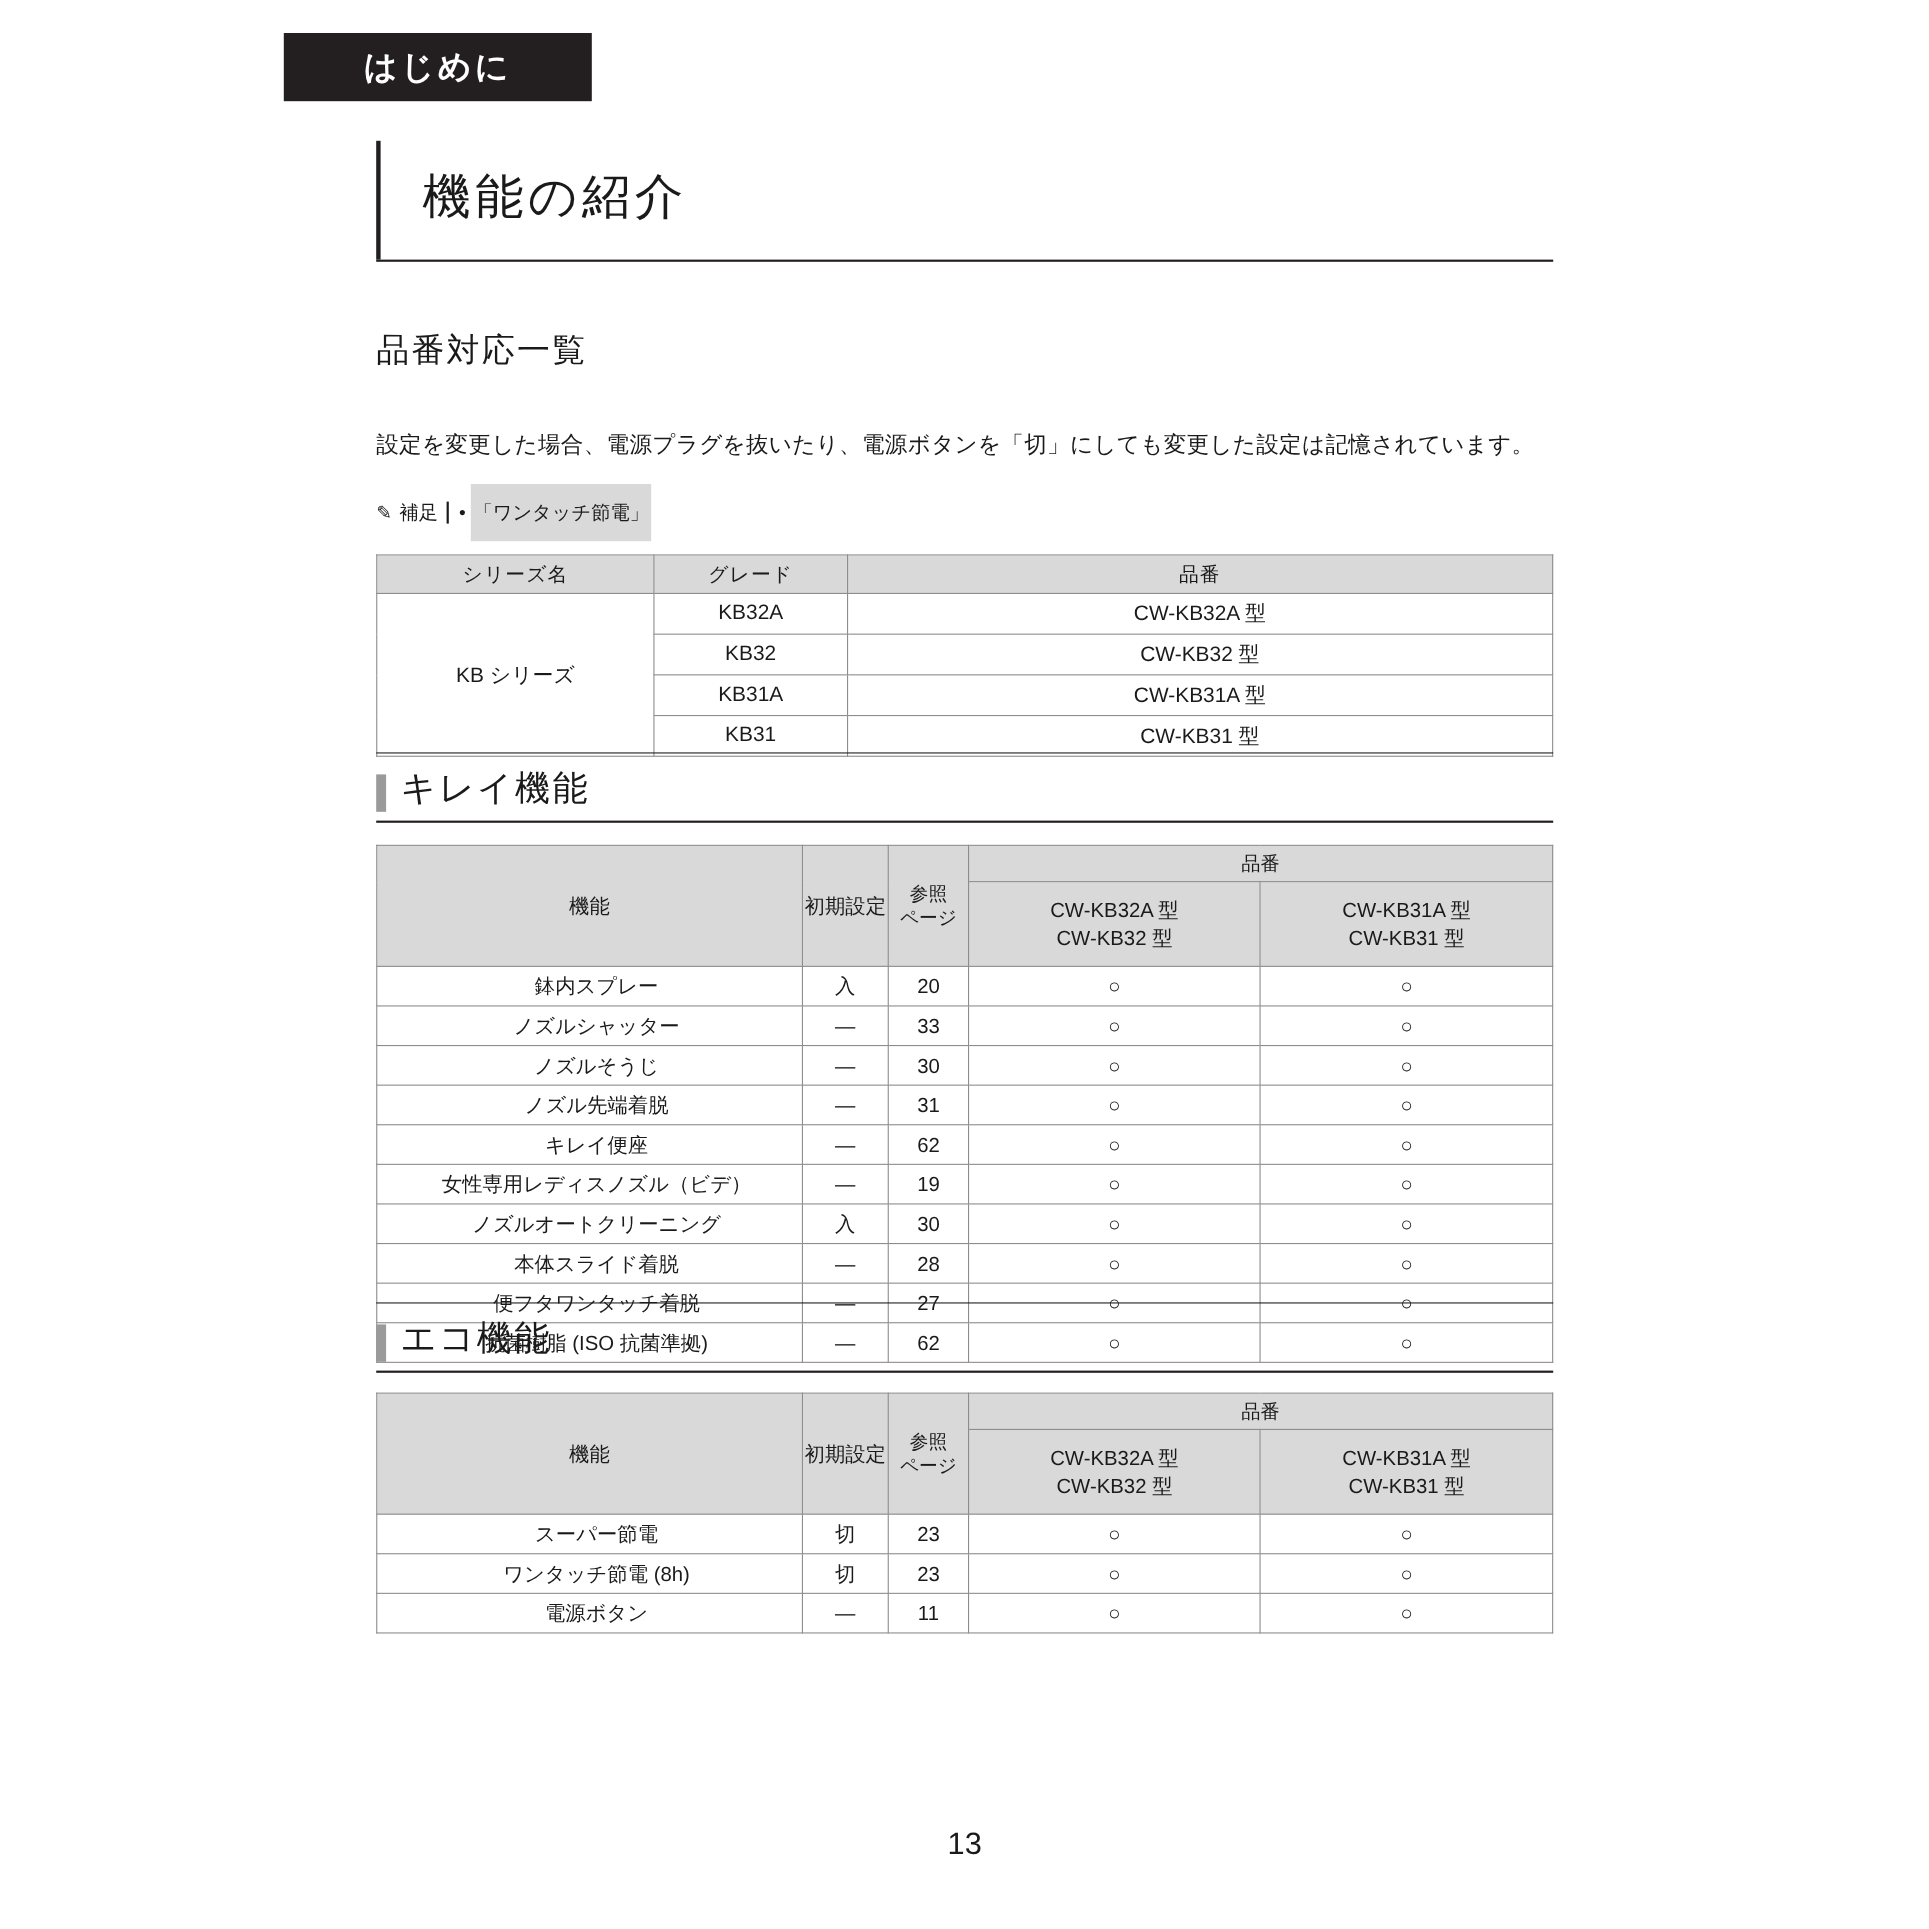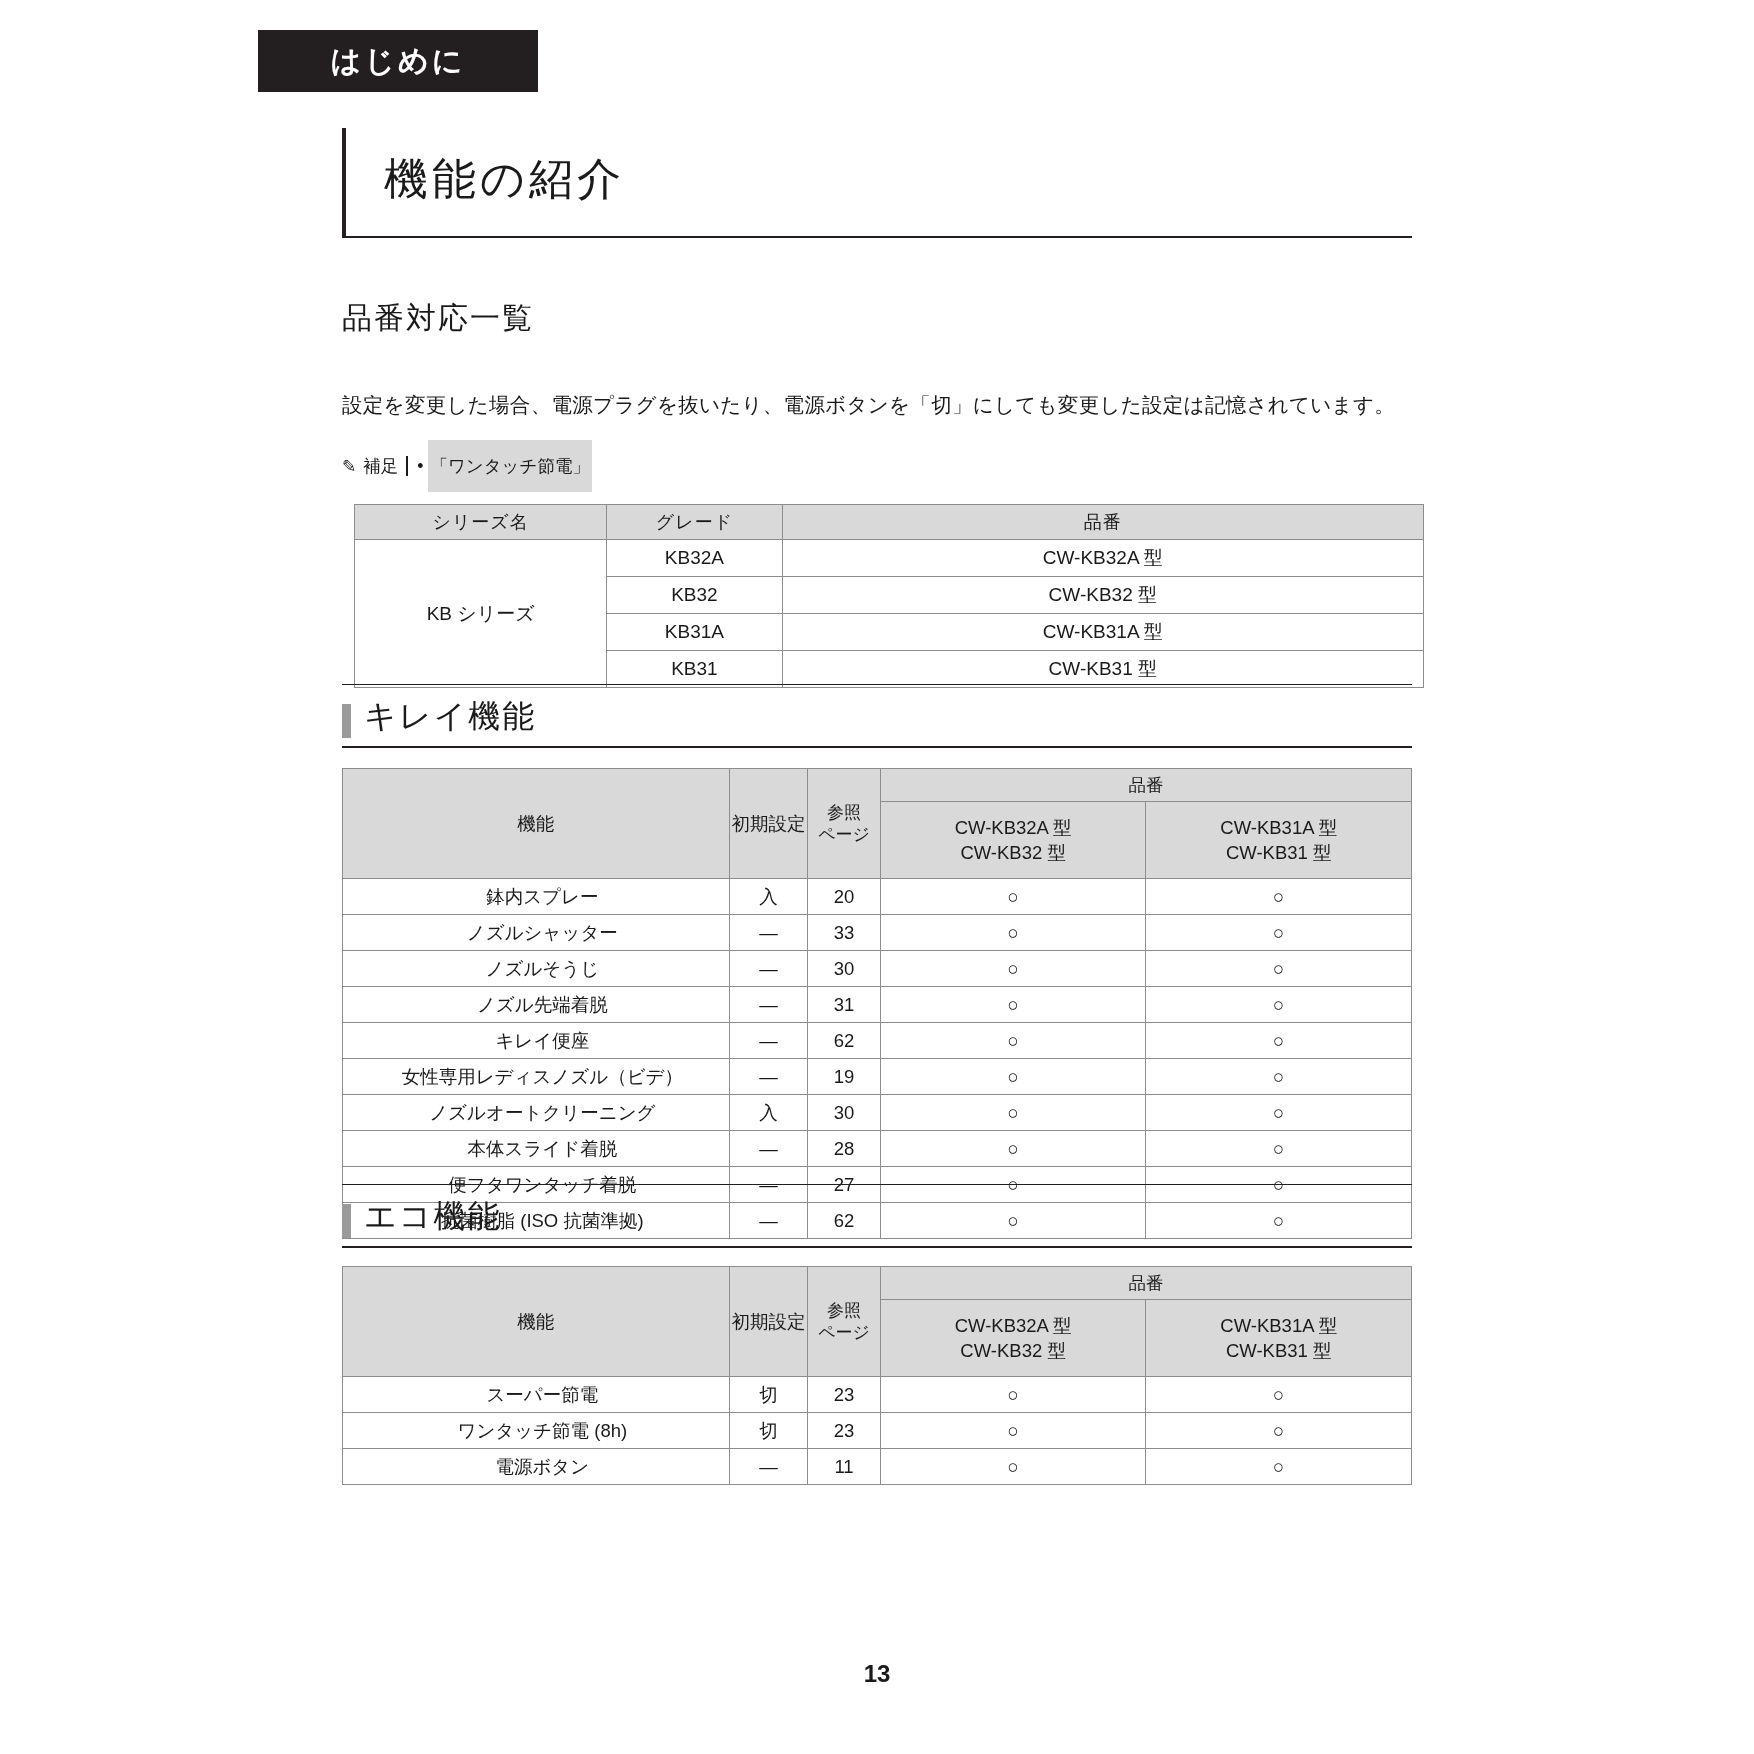--- a/index.html
+++ b/index.html
@@ -135,21 +135,21 @@
   td, th {
     border: 1px solid #8d8d8d;
     padding: 0;
     font-weight: normal;
     text-align: center;
     vertical-align: middle;
   }
 
   
   #model-table {
-    left: 354px;
+    left: 342px;
     top: 504px;
     width: 1070px;
   }
   #model-table thead td {
     background: #d9d9d9;
     height: 34px;
     font-size: 18px;
     letter-spacing: 1px;
   }
   #model-table tbody td {
@@ -235,23 +235,22 @@
   .feat-table th.dotted-left { border-left: 1px dotted #555; }
   .circle { font-size: 19px; }
 
   
   .page-num {
     position: absolute;
     left: 0;
     right: 0;
     top: 1660px;
     text-align: center;
-    font-size: 24px;
-    color: #1a1a1a;
-    font-weight: bold;
+    font-size: 28px;
+    color: #1a1a1a;
   }
 </style>
 </head>
 <body>
 
 <div class="page">
 
   <div class="section-tab">はじめに</div>
 
   <div class="title-wrap">

